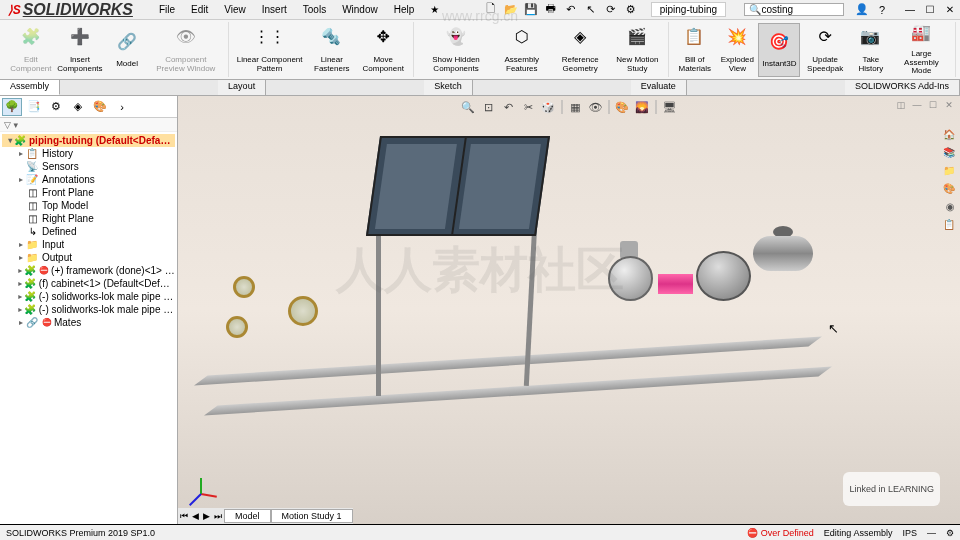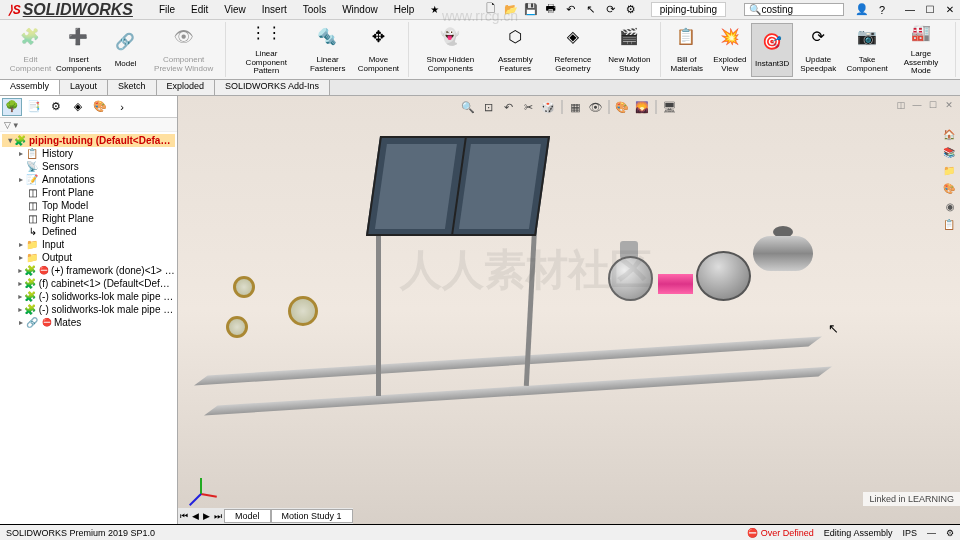--- a/index.html
+++ b/index.html
@@ -23,21 +23,21 @@
 
 .ribbon { height: 60px; background: #f5f5f5; display: flex; border-bottom: 1px solid #aaa; padding: 2px 4px; }
 .ribbon-group { display: flex; align-items: center; padding: 0 4px; border-right: 1px solid #ddd; }
 .ribbon-btn { display: flex; flex-direction: column; align-items: center; justify-content: center; padding: 2px 4px; min-width: 42px; height: 54px; cursor: pointer; }
 .ribbon-btn.disabled { opacity: 0.4; cursor: default; }
 .ribbon-btn.active { background: #d8d8d8; border: 1px solid #aaa; }
 .ribbon-icon { width: 22px; height: 22px; display: flex; align-items: center; justify-content: center; font-size: 16px; }
 .ribbon-label { font-size: 8px; text-align: center; line-height: 1.1; margin-top: 8px; }
 
 
-.tab-bar { height: 16px; background: #e8e8e8; display: flex; border-bottom: 1px solid #aaa; }
+.tab-bar { height: 16px; background: #e8e8e8; display: flex; border-bottom: 1px solid #aaa; justify-content: space-between; }
 .tab { padding: 1px 10px; border-right: 1px solid #aaa; cursor: pointer; font-size: 9px; background: #f0f0f0; }
 .tab.active { background: #fff; border-bottom: 1px solid #fff; }
 
 
 .main-area { display: flex; height: 428px; }
 
 
 .feature-panel { width: 178px; background: #f8f8f8; border-right: 1px solid #aaa; display: flex; flex-direction: column; }
 .feature-toolbar { height: 22px; background: #fff; display: flex; align-items: center; padding: 2px; gap: 2px; border-bottom: 1px solid #ccc; }
 .ft-btn { width: 20px; height: 18px; display: flex; align-items: center; justify-content: center; cursor: pointer; border: 1px solid transparent; font-size: 11px; }
@@ -98,23 +98,23 @@
 .sheet-tab { padding: 1px 10px; border: 1px solid #aaa; background: #fff; font-size: 9px; cursor: pointer; }
 
 
 .status-bar { height: 16px; background: #f0f0f0; border-top: 1px solid #000000; display: flex; align-items: center; padding: 0 6px; font-size: 9px; }
 .status-left { flex: 1; }
 .status-right { display: flex; gap: 10px; align-items: center; }
 .status-item { display: flex; align-items: center; gap: 2px; }
 .over-defined { color: #d00; }
 
 
-.watermark { position: absolute; left: 50%; top: 50%; transform: translate(-50%, -50%); font-size: 42px; color: rgba(100,100,100,0.12); font-weight: bold; pointer-events: none; margin-left: 46px; }
+.watermark { position: absolute; left: 50%; top: 50%; transform: translate(-50%, -50%); font-size: 48px; color: rgba(100,100,100,0.12); font-weight: bold; pointer-events: none; }
 .watermark-top { position: absolute; left: 50%; top: 8px; transform: translateX(-50%); font-size: 14px; color: rgba(100,100,100,0.2); pointer-events: none; text-align: right; }
-.linkedin-badge { position: absolute; right: 0; bottom: 18px; background: rgba(255,255,255,0.75); padding: 2px 6px; font-size: 9px; color: #444; }
+.linkedin-badge { position: absolute; right: 20px; bottom: 18px; background: rgba(255,255,255,0.75); padding: 12px 6px; font-size: 9px; color: #444; border-radius: 6px; }
 </style>
 </head>
 <body>
 
 <div class="title-bar">
   <div class="logo-area">
     <span class="logo-icon">⟩S</span>
     <span class="logo-text">SOLIDWORKS</span>
   </div>
   <div class="menu-bar">
@@ -214,34 +214,34 @@
     <div class="ribbon-btn active">
         <div class="ribbon-icon">🎯</div>
         <div class="ribbon-label">Instant3D</div>
       </div>
     <div class="ribbon-btn">
         <div class="ribbon-icon">⟳</div>
         <div class="ribbon-label">Update Speedpak</div>
       </div>
     <div class="ribbon-btn">
         <div class="ribbon-icon">📷</div>
-        <div class="ribbon-label">Take Component</div>
+        <div class="ribbon-label">Take History</div>
       </div>
     <div class="ribbon-btn">
         <div class="ribbon-icon">🏭</div>
         <div class="ribbon-label">Large Assembly Mode</div>
       </div>
   </div>
 </div>
 
 <div class="tab-bar">
   <div class="tab active">Assembly</div>
   <div class="tab">Layout</div>
   <div class="tab">Sketch</div>
-  <div class="tab">Exploded</div>
+  <div class="tab">Evaluate</div>
   <div class="tab">SOLIDWORKS Add-Ins</div>
 </div>
 
 <div class="main-area">
 
   <div class="feature-panel">
     <div class="feature-toolbar">
       <div class="ft-btn active">🌳</div>
       <div class="ft-btn">📑</div>
       <div class="ft-btn">⚙</div>

